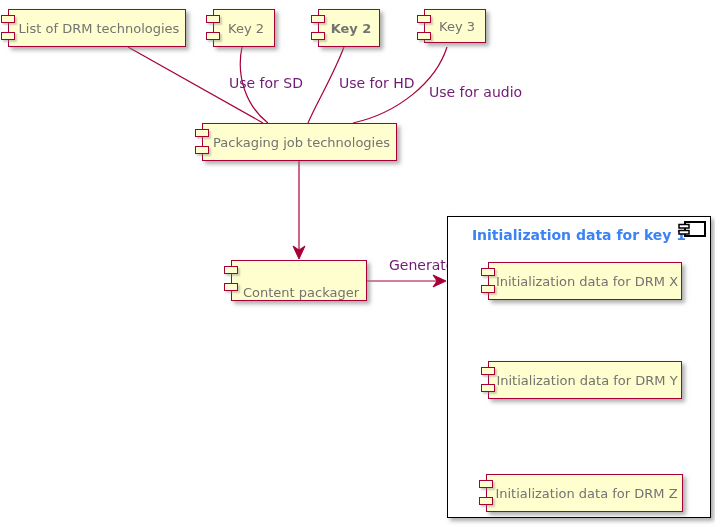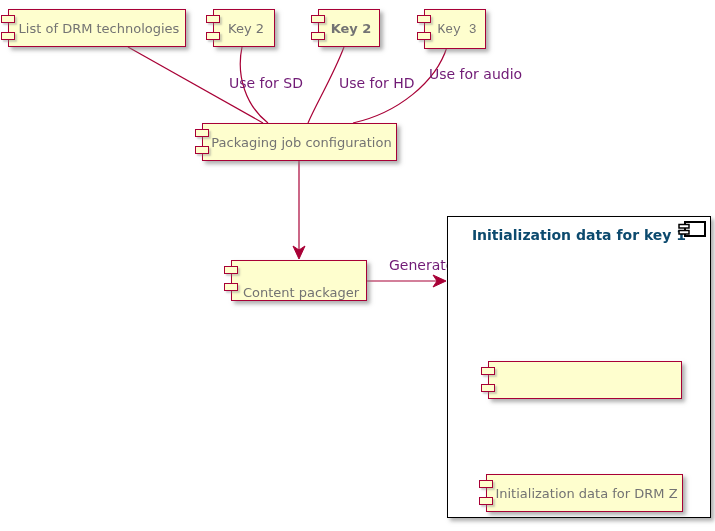--- a/index.html
+++ b/index.html
@@ -67,21 +67,21 @@
     box-shadow: 3px 3px 4px rgba(130,130,130,0.65);
   }
   .package-title {
     position: absolute;
     left: 0;
     top: 10px;
     width: 100%;
     text-align: center;
     font-size: 14px;
     font-weight: bold;
-    color: #0c4a6e;
+    color: #3b82f6;
     white-space: nowrap;
   }
   .pkg-icon {
     position: absolute;
     right: 3px;
     top: 3px;
   }
 </style>
 </head>
 <body>
@@ -110,57 +110,63 @@
     <span class="ctab t2"></span>
     <span class="clabel">Key 2</span>
   </div>
 
   <div class="component" style="left:318px; top:9px; width:62px; height:38px;font-weight:bold;">
     <span class="ctab t1"></span>
     <span class="ctab t2"></span>
     <span class="clabel">Key 2</span>
   </div>
 
-  <div class="component" style="left:424px; top:9px; width:62px; height:40px;font-family:Liberation Mono, monospace;">
+  <div class="component" style="left:424px; top:9px; width:62px; height:34px;">
     <span class="ctab t1"></span>
     <span class="ctab t2"></span>
     <span class="clabel">Key 3</span>
   </div>
 
   <div class="edge-label" style="left:221px; top:75px;">Use for SD</div>
   <div class="edge-label" style="left:331px; top:75px;">Use for HD</div>
-  <div class="edge-label" style="left:421px; top:66px;">Use for audio</div>
+  <div class="edge-label" style="left:421px; top:84px;">Use for audio</div>
 
   <div class="component" style="left:202px; top:123px; width:195px; height:38px;">
     <span class="ctab t1"></span>
     <span class="ctab t2"></span>
-    <span class="clabel">Packaging job configuration</span>
+    <span class="clabel">Packaging job technologies</span>
   </div>
 
   <div class="component" style="left:231px; top:260px; width:136px; height:41px;align-items:flex-end;">
     <span class="ctab t1"></span>
     <span class="ctab t2"></span>
     <span class="clabel">Content packager</span>
   </div>
 
   <div class="edge-label" style="left:381px; top:257px;">Generate</div>
 
   <div class="package">
     <div class="package-title">Initialization data for key 1</div>
 
     <svg class="pkg-icon" width="30" height="18" viewBox="0 0 30 18" xmlns="http://www.w3.org/2000/svg">
       <rect x="8" y="2" width="20" height="14" fill="#FFFFFF" stroke="#000000" stroke-width="2"></rect>
       <rect x="2" y="4.5" width="10" height="3.5" fill="#FFFFFF" stroke="#000000" stroke-width="1.5"></rect>
       <rect x="2" y="10.5" width="10" height="3.5" fill="#FFFFFF" stroke="#000000" stroke-width="1.5"></rect>
     </svg>
 
+    <div class="component" style="left:40px; top:45px; width:194px; height:38px;">
+      <span class="ctab t1"></span>
+      <span class="ctab t2"></span>
+      <span class="clabel">Initialization data for DRM X</span>
+    </div>
 
     <div class="component" style="left:40px; top:144px; width:194px; height:38px;">
       <span class="ctab t1"></span>
       <span class="ctab t2"></span>
+      <span class="clabel">Initialization data for DRM Y</span>
     </div>
 
     <div class="component" style="left:38px; top:243px; width:197px; height:38px;margin-top:14px;">
       <span class="ctab t1"></span>
       <span class="ctab t2"></span>
       <span class="clabel">Initialization data for DRM Z</span>
     </div>
   </div>
 
 </div>

